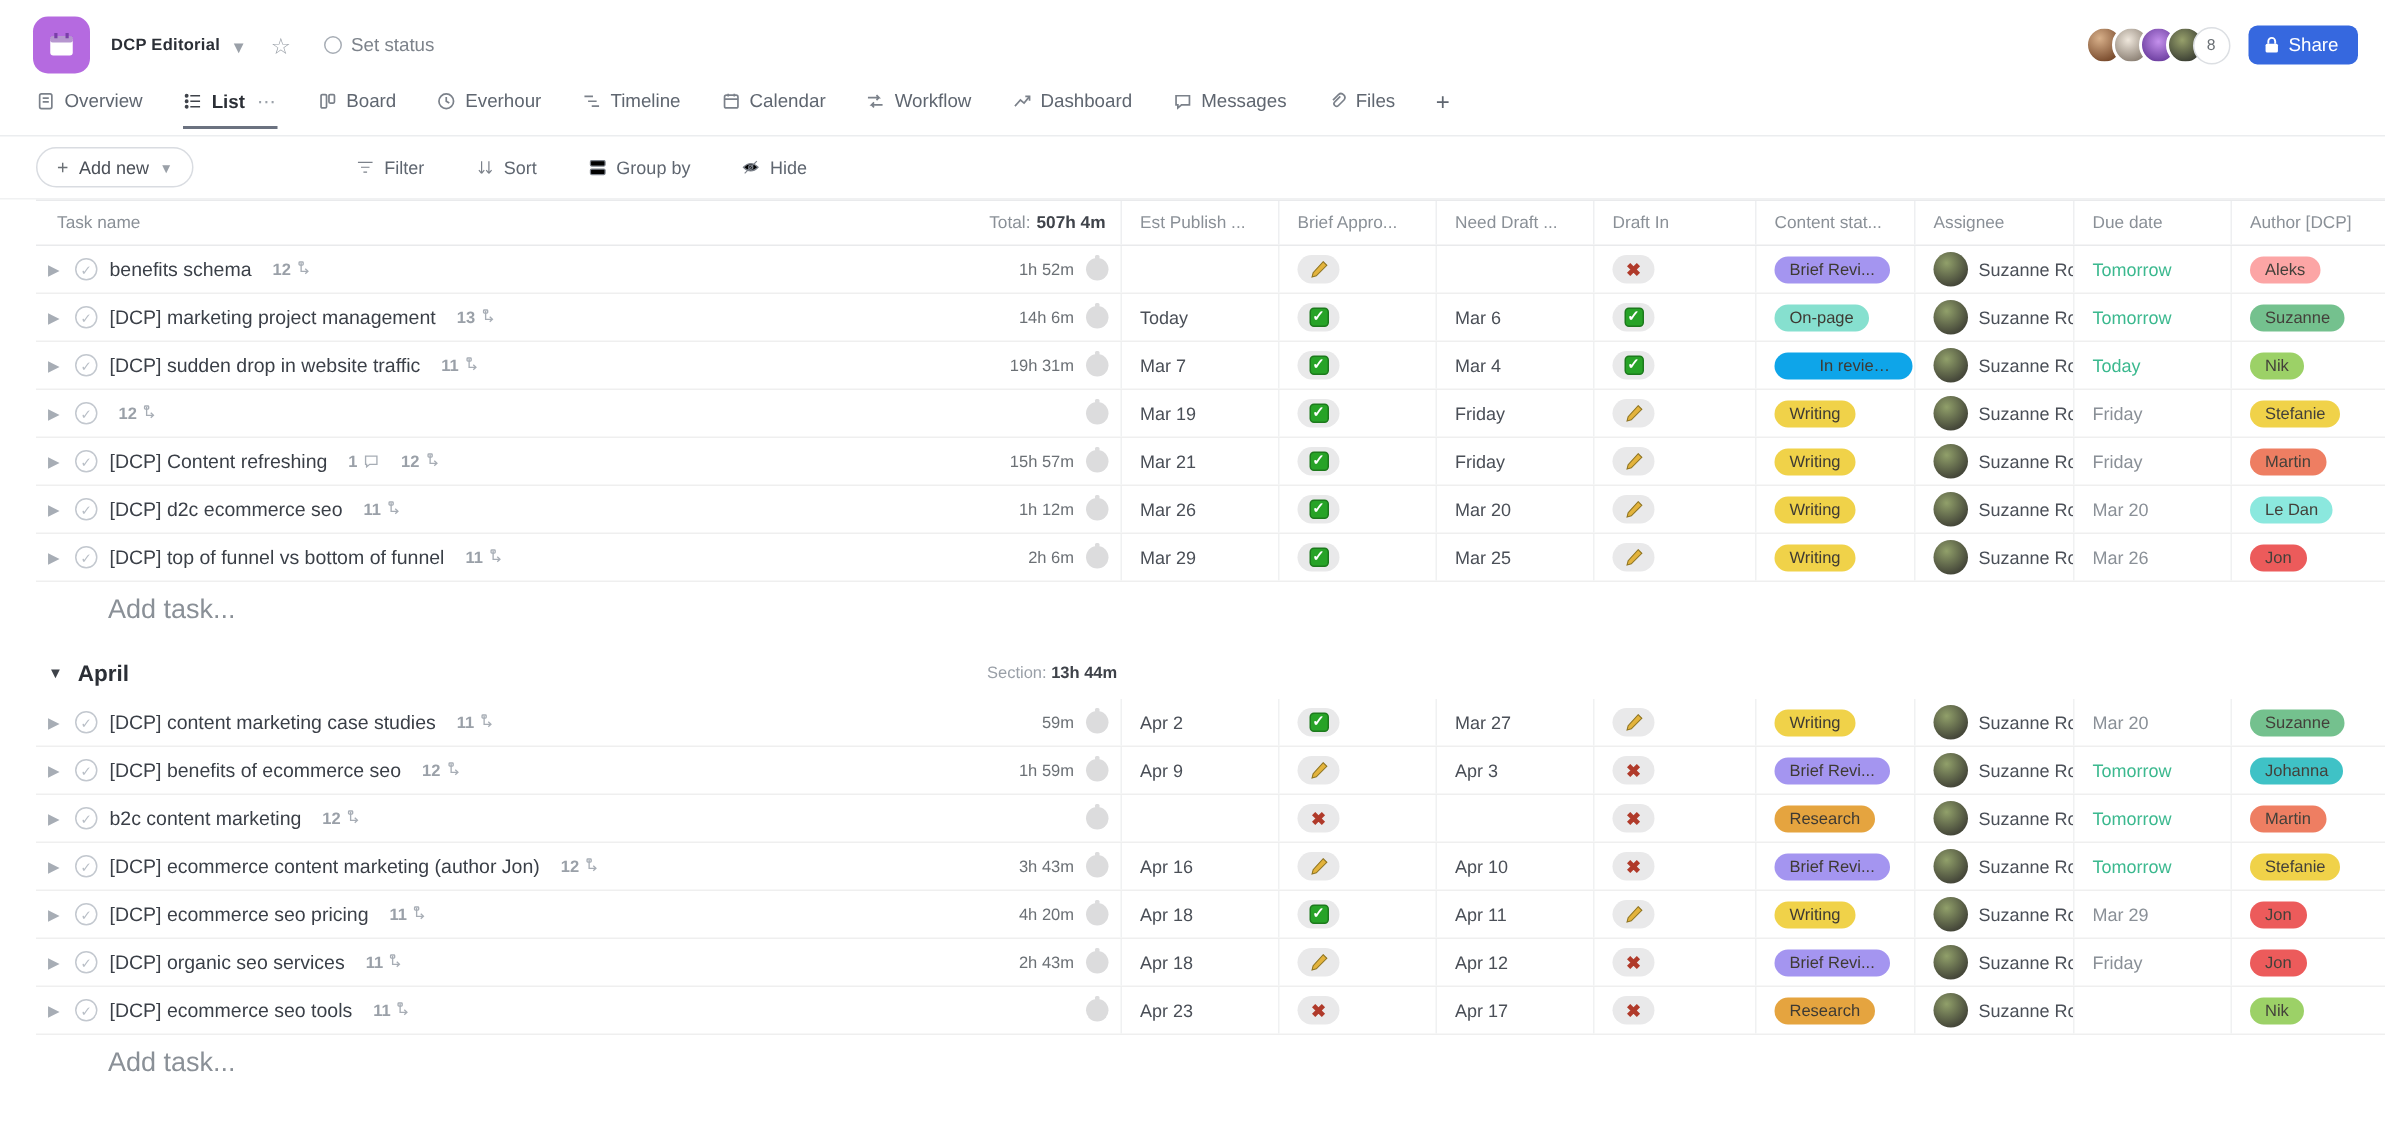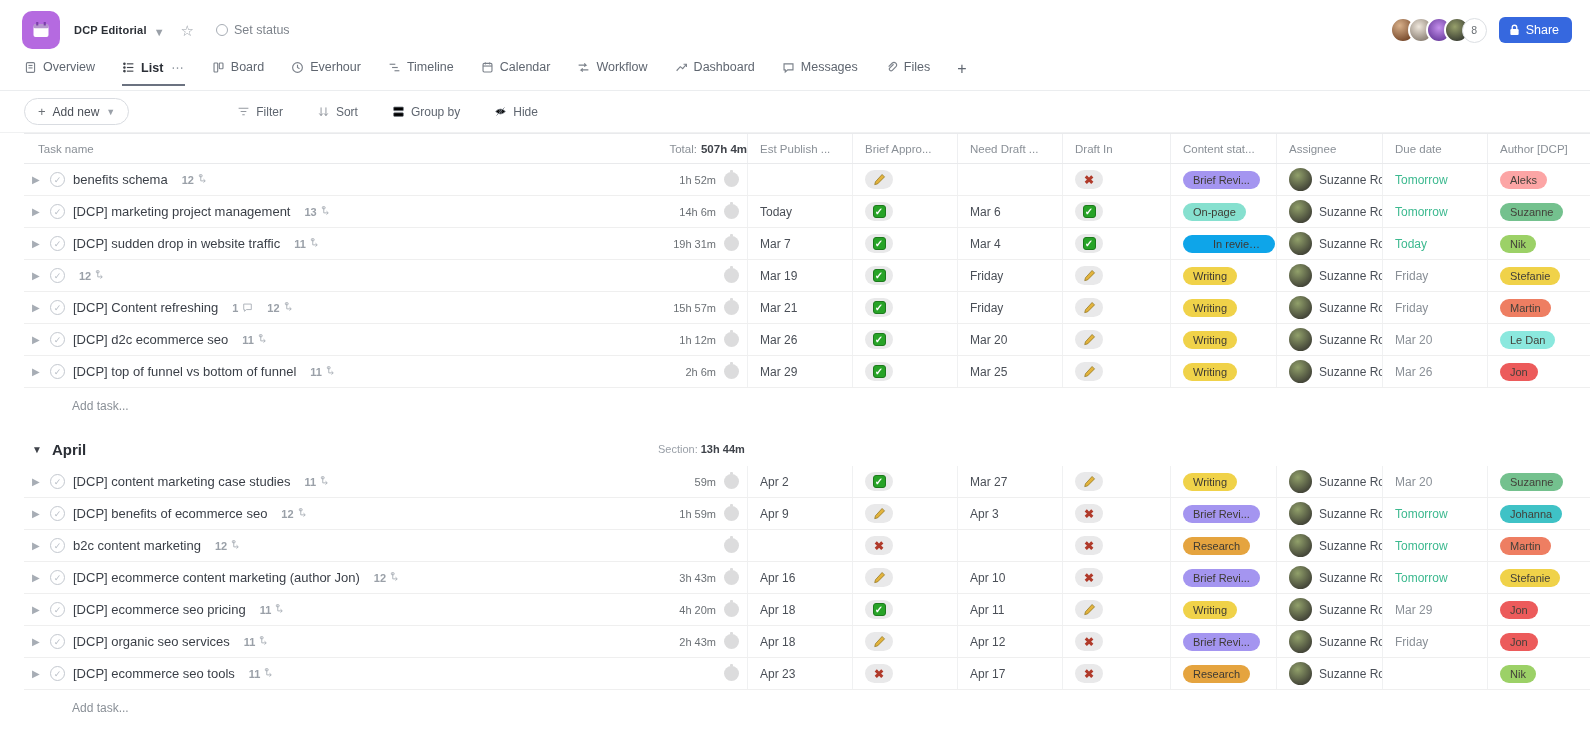--- a/index.html
+++ b/index.html
@@ -44,21 +44,21 @@
   .tbtn { display:flex; align-items:center; gap:6px; font-size:12px; color:#5f6670; cursor:pointer; background:none; border:none; font-family:inherit; }
   .tbtn svg { width:13px; height:13px; stroke:#7b818a; }
   .toolbar .gap1 { width:40px; }
 
   
   .table { padding-left:24px; }
   .grid-row { display:grid; grid-template-columns:724px 105px 105px 105px 108px 106px 106px 105px 102px; align-items:center; }
   .thead { height:31px; border-top:1px solid #e9eaec; border-bottom:1px solid #e9eaec; color:#8a9097; font-size:11.5px; }
   .thead > div { padding-left:12px; height:100%; display:flex; align-items:center; border-right:1px solid #eeeff1; }
   .thead > div:last-child { border-right:none; }
-  .th-task { justify-content:space-between; padding-left:14px !important; }
+  .th-task { justify-content:space-between; padding-left:14px !important; padding-right:10px; }
   .total b { color:#3f434a; font-weight:700; margin-left:4px; }
 
   .trow { height:32px; border-bottom:1px solid #efefef; font-size:12px; color:#4a4f57; }
   .trow > div { padding-left:12px; height:100%; display:flex; align-items:center; border-right:1px solid #f0f1f2; overflow:hidden; }
   .trow > div:last-child { border-right:none; }
   .cell-task { padding-left:8px !important; gap:8px; padding-right:8px; }
   .caret { color:#a7adb5; font-size:10px; width:10px; flex:none; cursor:pointer; }
   .chk-circle { width:15px; height:15px; flex:none; border:1.4px solid #c3c8cf; border-radius:50%;
     display:flex; align-items:center; justify-content:center; color:#b8bec6; font-size:9px; cursor:pointer; }
   .task-name { font-size:13px; color:#3a3f47; white-space:nowrap; cursor:pointer; }
@@ -77,21 +77,21 @@
 
   .badge { border-radius:10px; padding:3px 10px; font-size:11px; color:#3e3a33; white-space:nowrap; max-width:92px; overflow:hidden; text-overflow:ellipsis; }
   .assignee { gap:7px; }
   .assignee .av-s { width:23px; height:23px; flex:none; border-radius:50%;
     background:radial-gradient(circle at 38% 32%, #91a06a, #46483a 72%); }
   .assignee .aname { font-size:12px; color:#4a4f57; white-space:nowrap; }
   .due { font-size:12px; color:#8a9097; }
   .due.hl { color:#3cb98f; }
   .author-pill { border-radius:10px; padding:3px 10px; font-size:11px; color:#43403a; white-space:nowrap; }
 
-  .addtask { height:36px; display:flex; align-items:center; padding-left:48px; color:#8a9097; font-size:12px; cursor:pointer; }
+  .addtask { height:36px; display:flex; align-items:center; padding-left:48px; color:#8a9097; font-size:18px; cursor:pointer; }
   .section-gap { height:8px; }
   .section-head { height:34px; display:grid; grid-template-columns:724px 1fr; align-items:center; }
   .sh-left { display:flex; align-items:center; gap:10px; padding-left:8px; }
   .sh-caret { color:#3f434a; font-size:10px; cursor:pointer; }
   .sh-name { font-size:15px; font-weight:700; color:#2b2f36; }
   .sh-total { justify-self:start; margin-left:-90px; font-size:11px; color:#9aa0a8; }
   .sh-total b { color:#3f434a; font-weight:700; margin-left:3px; }
 </style>
 </head>
 <body>

